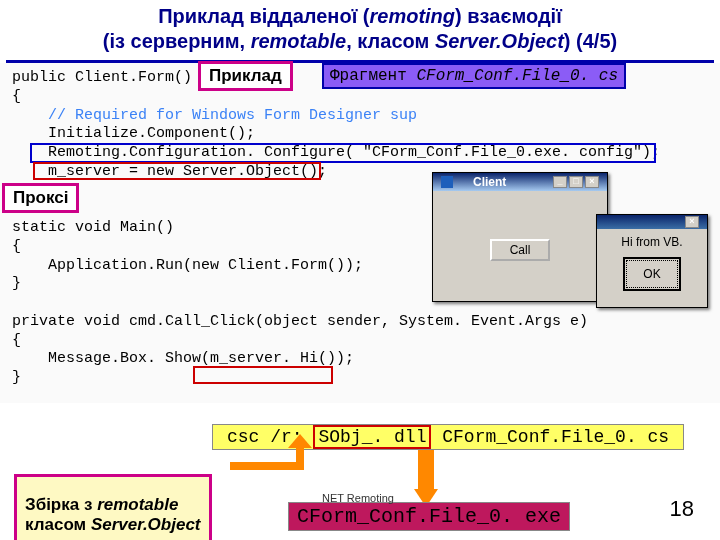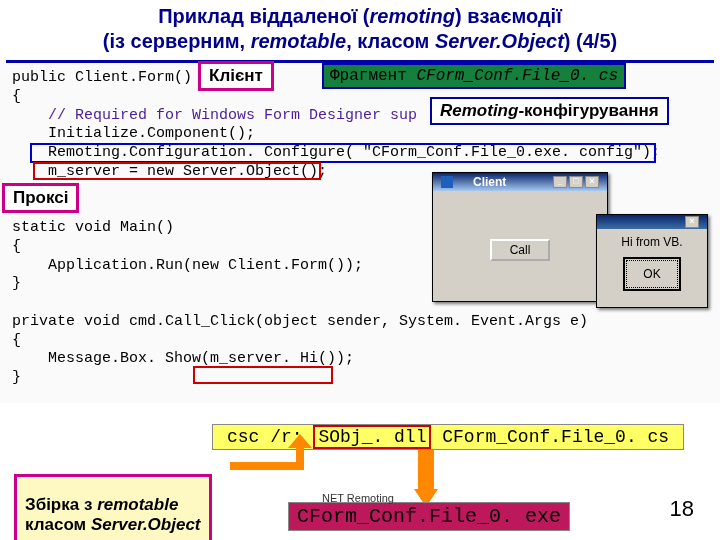--- a/index.html
+++ b/index.html
@@ -23,35 +23,35 @@
   .code-area {
     position: relative;
     font-family: "Courier New", monospace;
     font-size: 15px;
     color: #000;
     padding: 6px 8px 0 12px;
     background: #fafafa;
     height: 340px;
   }
   .code-area pre { font-family: inherit; white-space: pre; line-height: 1.25; }
-  .comment { color: #4c1d95; }
+  .comment { color: #3b82f6; }
   .label-box {
     position: absolute;
     border: 3px solid #cc0088;
     background: #fff;
     font-family: Arial, sans-serif;
     font-weight: bold;
     font-size: 17px;
     padding: 2px 8px;
     color: #000;
   }
   .frag-box {
     position: absolute;
     border: 2px solid #0000aa;
-    background: #15803d;
+    background: #8b5cf6;
     font-family: "Courier New", monospace;
     font-size: 16px;
     padding: 2px 6px;
   }
   .remconf-box {
     position: absolute;
     border: 2px solid #0000aa;
     background: #fff;
     font-family: Arial, sans-serif;
     font-size: 17px;
@@ -165,30 +165,27 @@
 <span>    Application.Run(new Client.Form());</span>
 <span>}</span>
 <span></span>
 <span>private void cmd.Call_Click(object sender, System. Event.Args e)</span>
 <span>{</span>
 <span>    Message.Box. Show(</span><span>m_server. Hi()</span><span>);</span>
 <span>}</span>
 </pre>
 
   <div class="label-box" style="left:198px; top:-2px;">
-    <span>Клієнт</span>
+    <span>Приклад</span>
   </div>
 
   <div class="frag-box" style="left:322px; top:0px;">
     <span>Фрагмент </span><i>CForm_Conf.File_0. cs</i>
   </div>
 
-  <div class="remconf-box" style="left:430px; top:34px;">
-    <span class="b">Remoting</span><span style="font-weight:bold">-конфігурування</span>
-  </div>
 
   <div class="code-hi-blue" style="left:30px; top:80px; width:626px; height:20px;"></div>
 
   <div class="code-hi-red" style="left:33px; top:99px; width:288px; height:18px;"></div>
 
   <div class="code-hi-red" style="left:193px; top:303px; width:140px; height:18px;"></div>
 
   <div class="label-box" style="left:2px; top:120px;">
     <span>Проксі</span>
   </div>

